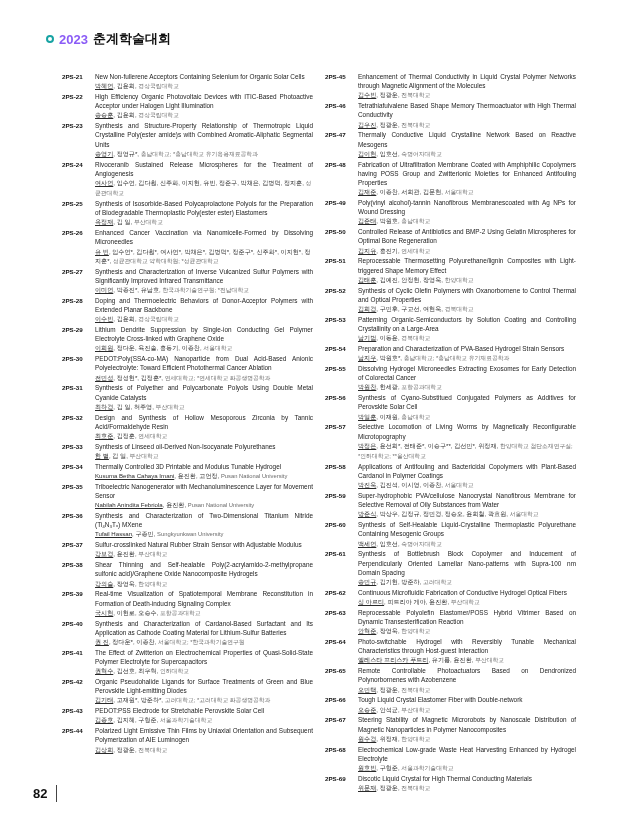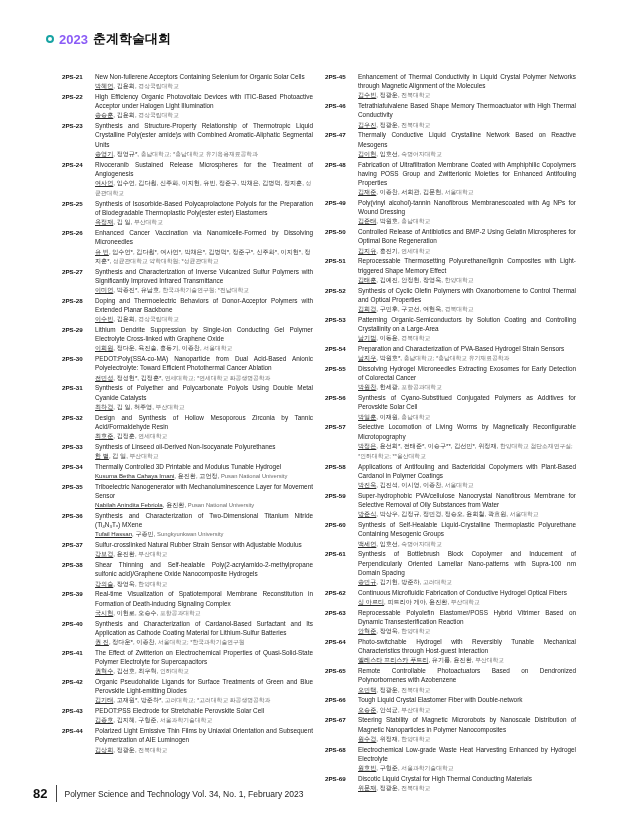--- a/index.html
+++ b/index.html
@@ -391,14 +391,13 @@
       <div class="e-title">Discotic Liquid Crystal for High Thermal Conducting Materials</div>
       <div class="e-auth"><span class="e-first">위문재</span><span>, 정광운, </span><span class="e-affil">전북대학교</span></div>
     </div>
   </div>
     </div>
 </div>
 
 <div class="ftr">
   <span class="ftr-page">82</span>
   <span class="ftr-bar"></span>
-  <span class="ftr-journal">Polymer Science and Technology  Vol. 34, No. 1, February 2023</span>
 </div>
 
 </body></html>

